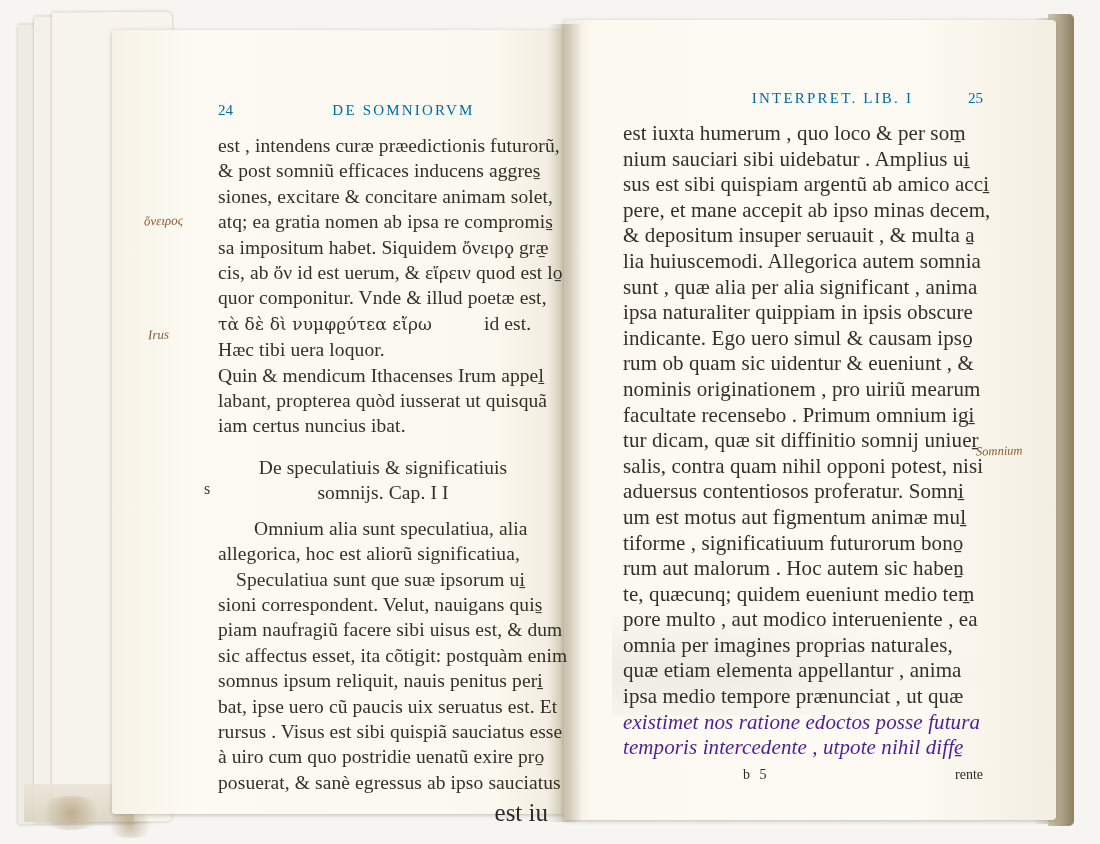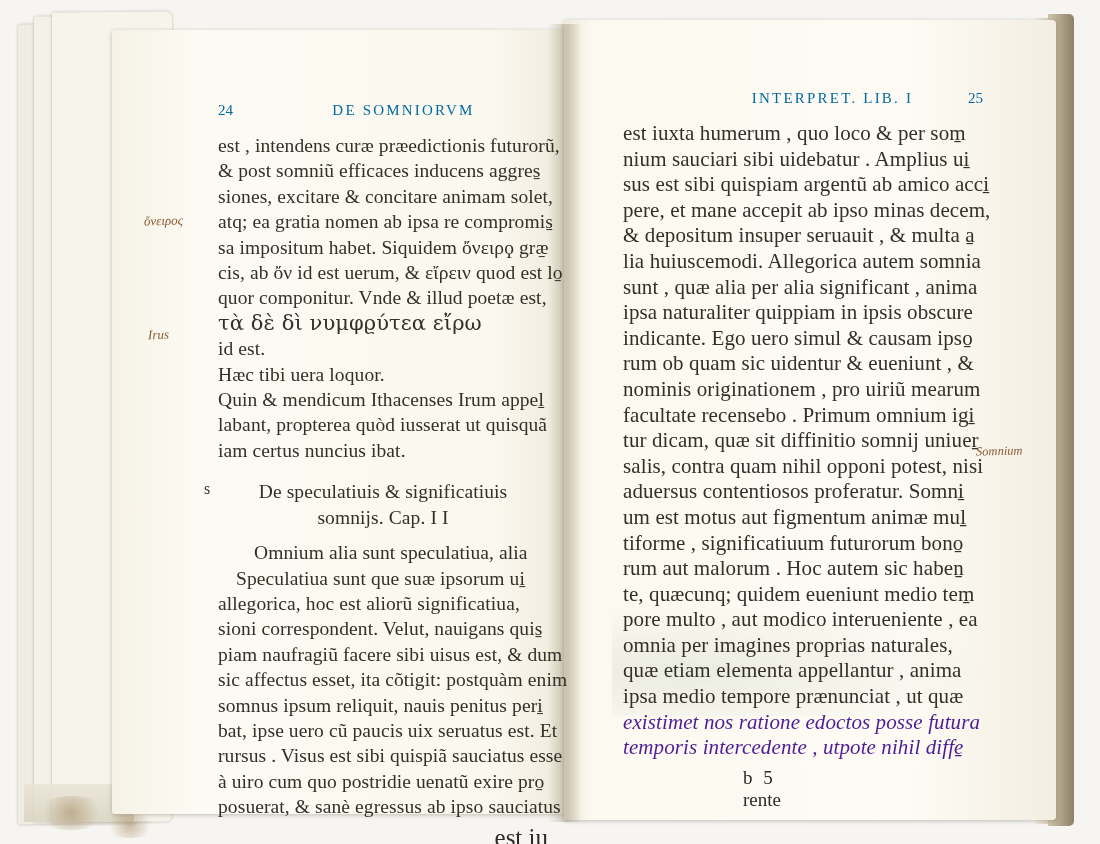--- a/index.html
+++ b/index.html
@@ -146,37 +146,36 @@
   .body-line {
     font-size: 19.5px;
     line-height: 25.4px;
     letter-spacing: .1px;
     white-space: nowrap;
     color: #332f29;
   }
   .col-right .body-line { font-size: 21px; line-height: 25.6px; }
 
   .indent { padding-left: 36px; }
-  .greek { font-family: "DejaVu Serif", serif; font-size: 21px; }
+  .greek { font-family: "DejaVu Serif", serif; font-size: 17px; }
 
   .heading-block { margin-top: 16px; margin-bottom: 10px; text-align: center; }
   .heading-block .body-line { white-space: normal; }
 
   .catchword {
     margin-top: 4px;
     text-align: right;
     font-size: 25px;
   }
   .sig-row {
     display: flex;
     justify-content: space-between;
     margin-top: 6px;
-    font-size: 19px;
+    font-size: 14px;
     padding-left: 120px;
-    flex-direction: column;
   }
   .sig-row .sig { letter-spacing: 3px; }
 
   
   .marginal {
     position: absolute;
     color: #8a5a32;
     font-family: "Liberation Serif", serif;
     font-size: 13px;
     font-style: italic;
@@ -254,22 +253,22 @@
       <div class="body-line">Quin &amp; mendicum Ithacenses Irum appeḻ</div>
       <div class="body-line">labant, propterea quòd iusserat ut quisquã</div>
       <div class="body-line">iam certus nuncius ibat.</div>
 
       <div class="heading-block">
         <div class="body-line">De speculatiuis &amp; significatiuis</div>
         <div class="body-line">somnijs.   Cap. I I</div>
       </div>
 
       <div class="body-line indent">Omnium alia sunt speculatiua, alia</div>
+      <div class="body-line">allegorica, hoc est aliorũ significatiua,</div>
       <div class="body-line indent" style="padding-left:18px">Speculatiua sunt que suæ ipsorum ui̱</div>
-      <div class="body-line">allegorica, hoc est aliorũ significatiua,</div>
       <div class="body-line">sioni correspondent. Velut, nauigans quis̱</div>
       <div class="body-line">piam naufragiũ facere sibi uisus est, &amp; dum</div>
       <div class="body-line">sic affectus esset, ita cõtigit: postquàm enim</div>
       <div class="body-line">somnus ipsum reliquit, nauis penitus peri̱</div>
       <div class="body-line">bat, ipse uero cũ paucis uix seruatus est. Et</div>
       <div class="body-line">rursus . Visus est sibi quispiã sauciatus esse</div>
       <div class="body-line">à uiro cum quo postridie uenatũ exire pro̱</div>
       <div class="body-line">posuerat, &amp; sanè egressus ab ipso sauciatus</div>
 
       <div class="catchword">est iu</div>

